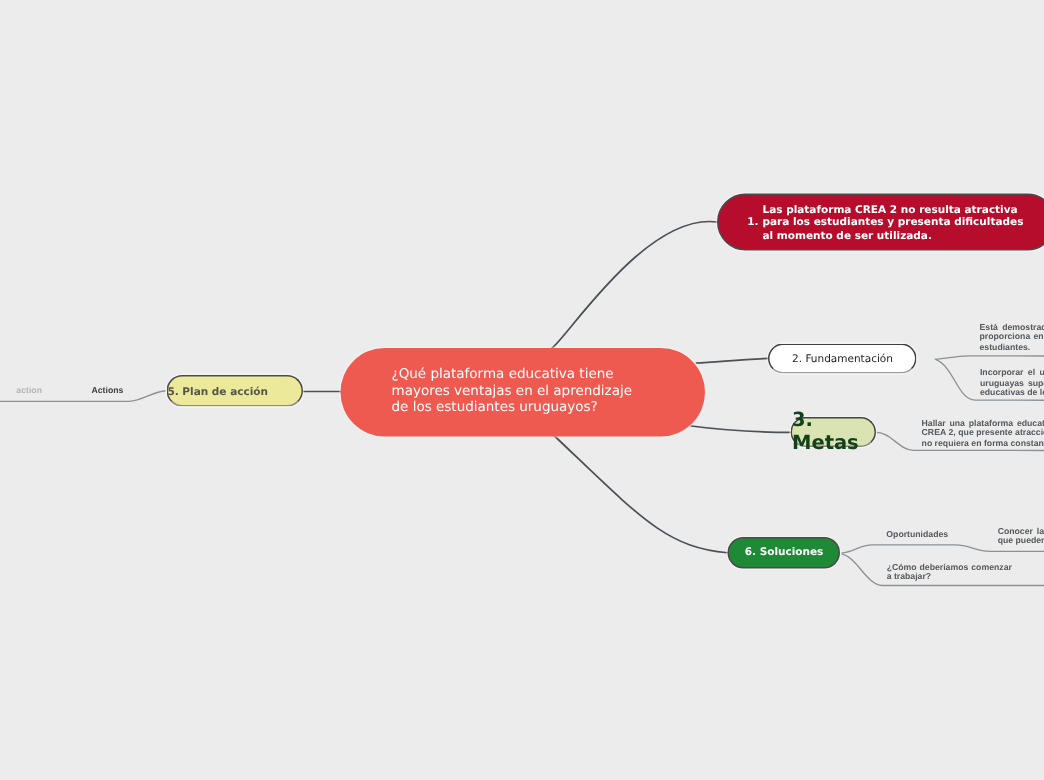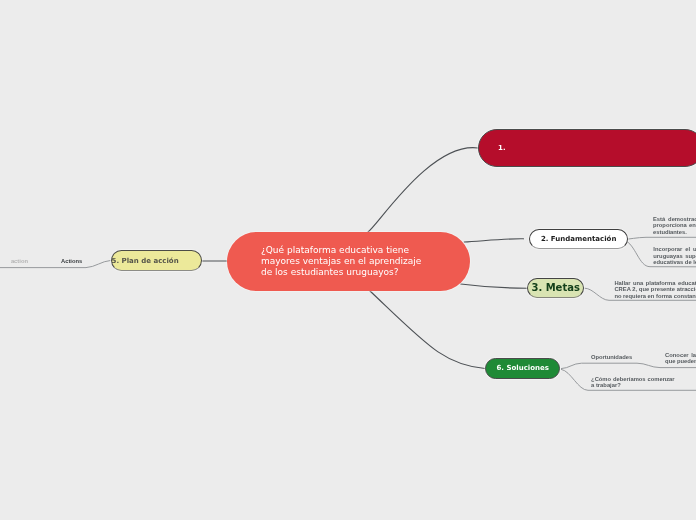--- a/index.html
+++ b/index.html
@@ -17,28 +17,28 @@
     background:#ef5a50;color:#ffffff;font-weight:normal;font-size:9px;line-height:10.85px;
     padding-left:34px;padding-right:37px;box-shadow:0 0 0 0.8px rgba(255,255,255,0.4);}
 
   
   #b1{left:478px;top:129px;width:226.2px;height:38px;border-radius:19px;
     background:#b50d2b;border:1.4px solid #4a4a4a;color:#ffffff;font-weight:bold;
     font-size:7px;line-height:8.5px;padding-left:29.3px;padding-right:16.1px;padding-top:1.0px;box-shadow:0 0 0 0.8px rgba(255,255,255,0.45);}
   #b1 .marker{position:absolute;left:19.1px;top:50%;transform:translateY(-50%);}
 
   
-  #b2{left:529px;top:229px;width:99.3px;height:19.7px;border-radius:10px;
-    background:#ffffff;border:1.3px solid #3f3f3f;border-bottom-color:#9c9c9c;box-shadow:0 0 0 0.8px rgba(255,255,255,0.45);color:#1c1c1c;font-weight:bold;
+  #b2{left:512px;top:229px;width:99.3px;height:19.7px;border-radius:10px;
+    background:#ffffff;border:1.3px solid #3f3f3f;border-bottom-color:#9c9c9c;box-shadow:0 0 0 0.8px rgba(255,255,255,0.45);color:#1c1c1c;font-weight:normal;
     font-size:7px;justify-content:center;}
 
   
   #b3{left:527px;top:277.8px;width:57.3px;height:20.2px;border-radius:10.5px;
     background:#d9e4b2;border:1.4px solid #444444;border-bottom-color:#86877c;box-shadow:0 0 0 0.8px rgba(255,255,255,0.45);color:#14401a;font-weight:bold;
-    font-size:10px;justify-content:center;}
+    font-size:13px;justify-content:center;}
 
   
   #b4{left:485px;top:357.8px;width:75.4px;height:21px;border-radius:10.5px;
     background:#1f8a36;border:1.5px solid #4a4a4a;box-shadow:0 0 0 0.8px rgba(255,255,255,0.45);color:#ffffff;font-weight:bold;
     font-size:7px;justify-content:center;}
 
   
   #b5{left:110.6px;top:250.3px;width:91px;height:20.8px;border-radius:10.5px;
     background:#ece99a;border:1.4px solid #4c4c46;border-bottom-color:#8c8c86;box-shadow:0 0 0 0.8px rgba(255,255,255,0.45);color:#55554a;font-weight:bold;
     font-size:7px;}
@@ -65,20 +65,21 @@
       <path d="M561,369.3 C571,371 578,390.3 588,390.3 L696,390.3"></path>
     </g>
   </svg>
 
   <div class="node" id="central">
     <span>¿Qué plataforma educativa tiene mayores ventajas en el aprendizaje de los estudiantes uruguayos?</span>
   </div>
 
   <div class="node" id="b1">
     <span class="marker">1.</span>
+    <span>Las plataforma CREA 2 no resulta atractiva para los estudiantes y presenta dificultades al momento de ser utilizada.</span>
   </div>
 
   <div class="node" id="b2">
     <span>2. Fundamentación</span>
   </div>
 
   <div class="node" id="b3">
     <span>3. Metas</span>
   </div>
 

